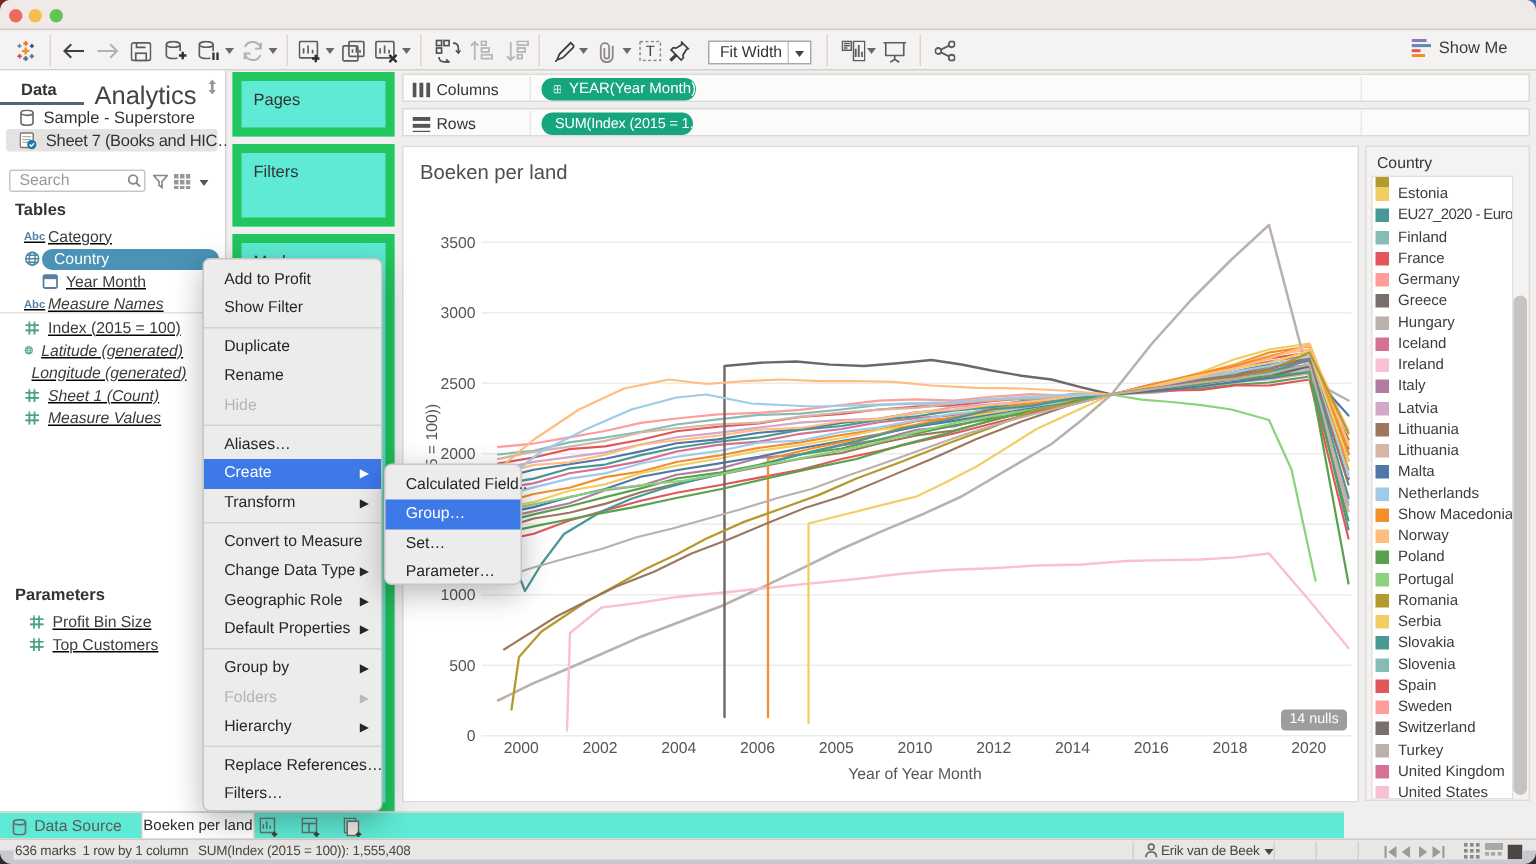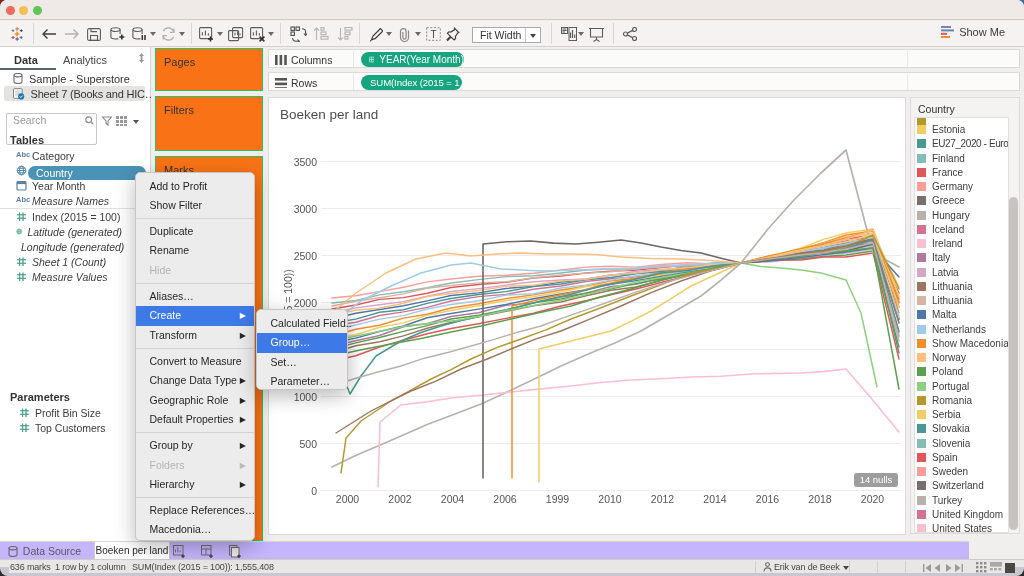--- a/index.html
+++ b/index.html
@@ -14,34 +14,34 @@
 .tsep{position:absolute;top:2px;width:1px;height:21px;background:#dbd6d4;}
 .ticon{position:absolute;top:0;height:26px;display:flex;align-items:center;}
 .caret{position:absolute;top:11px;width:0;height:0;border-left:3.5px solid transparent;border-right:3.5px solid transparent;border-top:4px solid #6a6a6a;}
 #fitw{position:absolute;left:472px;top:6px;width:69px;height:16px;background:#fff;border:1px solid #a9a9a9;font-size:10.5px;color:#333;line-height:14px;padding-left:7px;}
 #fitw .dv{position:absolute;right:14px;top:0;width:1px;height:14px;background:#c9c9c9;}
 #fitw .cr{position:absolute;right:4px;top:5.5px;border-left:3.5px solid transparent;border-right:3.5px solid transparent;border-top:4px solid #444;}
 #showme{position:absolute;right:19px;top:5px;font-size:11px;color:#3a3a3a;display:flex;align-items:center;gap:5px;}
 
 #leftpanel{left:0;top:47px;width:151px;height:494px;background:#fff;border-right:1px solid #d5d3d1;}
 #tabData{position:absolute;left:14px;top:7px;font-size:11px;font-weight:bold;color:#333;}
-#tabAna{position:absolute;left:63px;top:7px;font-size:11px;color:#444;text-align:center;}
+#tabAna{position:absolute;left:63px;top:7px;font-size:17px;color:#444;text-align:center;}
 #tabUl{position:absolute;left:0;top:21px;width:56px;height:2px;background:#526570;}
 .conn{position:absolute;left:0;width:151px;height:15px;font-size:11px;color:#333;display:flex;align-items:center;}
 #sel-sheet{position:absolute;left:4px;top:39px;width:141px;height:15px;background:#e5e3e2;border-radius:2px;}
-#searchbox{position:absolute;left:6px;top:66px;width:91px;height:32px;border:1px solid #c9c7c5;border-radius:2px;background:#fff;font-size:10.5px;color:#9a9896;line-height:13px;padding-left:6px;}
-.frow{position:absolute;left:0;width:122px;height:15px;display:flex;align-items:flex-start;padding-left:16px;gap:5px;}
+#searchbox{position:absolute;left:6px;top:66px;width:91px;height:15px;border:1px solid #c9c7c5;border-radius:2px;background:#fff;font-size:10.5px;color:#9a9896;line-height:13px;padding-left:6px;}
+.frow{position:absolute;left:0;width:122px;height:15px;display:flex;align-items:center;padding-left:16px;gap:5px;text-decoration:underline;}
 .ftx{font-size:10.5px;color:#3b3b3b;white-space:nowrap;}
 .it{font-style:italic;}
 .fabc{font-size:7.5px;color:#5a7fa5;font-weight:bold;letter-spacing:0;width:11px;}
 .fpill{position:absolute;left:28px;top:0.5px;width:118px;height:14px;background:#4a92b6;border-radius:7px;color:#fff;font-size:10.5px;line-height:14px;padding-left:8px;}
 #fieldsep{position:absolute;left:0;top:160.5px;width:150px;height:1px;background:#e4e2e0;}
 #params{position:absolute;left:10px;top:344px;font-size:11px;font-weight:bold;color:#333;}
 
-.card{position:absolute;background:#f97316;border:1px solid #22c55e;}
+.card{position:absolute;background:#5eead4;border:6px solid #22c55e;}
 .cardlab{font-size:11px;color:#333;position:absolute;left:8px;top:7px;}
 
 .shelf{position:absolute;left:268px;width:752px;height:19px;background:#fbfbfa;border:1px solid #dcdad8;}
 .shlab{position:absolute;left:22px;top:3.5px;font-size:10.5px;color:#333;}
 .pill{position:absolute;left:92px;top:1.5px;height:15px;border-radius:8px;background:#16a57e;color:#fff;font-size:10px;line-height:15px;white-space:nowrap;display:flex;align-items:center;overflow:hidden;}
 
 #chart{left:268px;top:97px;width:638px;height:438px;background:#fff;border:1px solid #dcdcdc;}
 #ctitle{position:absolute;left:11px;top:9px;font-size:13.5px;color:#4e4e4e;}
 .ylab{position:absolute;left:10px;width:38px;text-align:right;font-size:10.5px;color:#555;}
 .xlab{position:absolute;top:394.5px;width:40px;text-align:center;font-size:10.5px;color:#555;}
@@ -57,21 +57,21 @@
 .ltx{font-size:10px;color:#3c3c3c;white-space:nowrap;}
 #legsb{position:absolute;right:1px;top:99px;width:9px;height:333px;background:#c6c3c0;border-radius:4.5px;}
 
 .menu{position:absolute;background:#ececec;border:1px solid #c8c6c4;border-radius:5px;box-shadow:0 6px 20px rgba(0,0,0,.28);padding:3.5px 0;z-index:50;}
 .mitem{height:19.5px;line-height:19.5px;font-size:10.5px;color:#262626;padding-left:14px;position:relative;white-space:nowrap;}
 .msel{background:#3e79e8;color:#fff;}
 .mgray{color:#b4b4b4;}
 .msep{height:1px;background:#d4d2d0;margin:2.7px 0 2.7px 0;}
 .marr{position:absolute;right:8px;top:0;font-size:8px;}
 
-#tabsbar{left:0;top:541px;width:969px;height:18px;background:#c4b5fd;border-top:1px solid #d8d6d4;}
+#tabsbar{left:0;top:541px;width:896px;height:18px;background:#5eead4;border-top:1px solid #d8d6d4;}
 #dstab{position:absolute;left:0;top:0;width:89px;height:18px;font-size:10.5px;color:#5a5a5a;display:flex;align-items:center;justify-content:center;gap:5px;}
 #acttab{position:absolute;left:94px;top:0;width:76px;height:18px;background:#fff;border-left:1px solid #d0cecd;border-right:1px solid #d0cecd;font-size:10px;color:#2c2c2c;text-align:center;line-height:18px;}
 
 #statusbar{left:0;top:559px;width:1024px;height:14px;background:#e9e7e5;border-top:1px solid #cfcdcb;font-size:9px;letter-spacing:-0.15px;color:#464646;}
 #statusbar span{position:absolute;top:2px;}
 #strip{left:0;top:573px;width:1024px;height:3px;background:#c9c8d1;}
 .ssep{position:absolute;top:1px;width:1px;height:12px;background:#d2d0ce;}
 </style></head><body>
 <div id="win">
   <div id="titlebar" class="abs">
@@ -313,21 +313,21 @@
         <span class="ftx ">Category</span>
       </div>
 <div class="frow" style="top:118px;">
         <svg width="11" height="11" viewBox="0 0 11 11" stroke="#4b87a5" stroke-width="1" fill="none">
           <circle cx="5.5" cy="5.5" r="4.3"></circle>
           <ellipse cx="5.5" cy="5.5" rx="2" ry="4.3"></ellipse>
           <path d="M1.2 5.5h8.6M1.8 3.2h7.4M1.8 7.8h7.4"></path>
         </svg>
         <span class="fpill">Country</span>
       </div>
-<div class="frow" style="top:133px;">
+<div class="frow" style="top:133px;margin-left:12px;">
         <svg width="11" height="11" viewBox="0 0 11 11">
           <rect x="1" y="1.5" width="9" height="8.5" rx="1" fill="none" stroke="#5a7fa5" stroke-width="1.2"></rect>
           <rect x="1" y="1.5" width="9" height="2.6" fill="#5a7fa5"></rect>
         </svg>
         <span class="ftx ">Year Month</span>
       </div>
 <div class="frow" style="top:148px;">
         <span class="fabc">Abc</span>
         <span class="ftx it">Measure Names</span>
       </div>
@@ -428,21 +428,21 @@
 <div class="ylab" style="top:245.5px">1500</div>
 <div class="ylab" style="top:198.5px">2000</div>
 <div class="ylab" style="top:151.5px">2500</div>
 <div class="ylab" style="top:104.5px">3000</div>
 <div class="ylab" style="top:57.5px">3500</div>
 
     <div class="xlab" style="left:58.5px">2000</div>
 <div class="xlab" style="left:111.0px">2002</div>
 <div class="xlab" style="left:163.5px">2004</div>
 <div class="xlab" style="left:216.0px">2006</div>
-<div class="xlab" style="left:268.5px">1999</div>
+<div class="xlab" style="left:268.5px">2005</div>
 <div class="xlab" style="left:321.0px">2010</div>
 <div class="xlab" style="left:373.5px">2012</div>
 <div class="xlab" style="left:426.0px">2014</div>
 <div class="xlab" style="left:478.5px">2016</div>
 <div class="xlab" style="left:531.0px">2018</div>
 <div class="xlab" style="left:583.5px">2020</div>
 
     <svg width="638" height="438" viewBox="0 0 638 438" style="position:absolute;left:0;top:0">
     <line x1="52" x2="632" y1="392.5" y2="392.5" stroke="#ececec" stroke-width="1"></line>
 <line x1="52" x2="632" y1="345.5" y2="345.5" stroke="#ececec" stroke-width="1"></line>
@@ -480,20 +480,21 @@
 <polyline points="63.0,215.0 87.0,195.0 117.0,175.0 147.0,161.0 177.0,155.0 202.0,158.0 227.0,156.1 252.0,155.0 277.0,156.1 302.0,156.0 327.0,156.6 352.0,159.0 382.0,160.6 412.0,161.0 442.0,162.5 472.0,165.0 497.0,160.1 522.0,155.0 549.5,148.7 577.0,141.0 604.0,132.0 630.0,198.0" fill="none" stroke="#FFBE7D" stroke-width="1.5" stroke-linejoin="round" stroke-linecap="round"></polyline>
 <polyline points="63.0,243.0 87.5,238.1 112.0,233.0 137.0,228.0 162.0,225.0 187.0,222.4 212.0,218.0 237.0,212.6 262.0,208.0 287.0,203.3 312.0,198.0 342.0,189.9 372.0,183.0 402.0,177.7 432.0,173.0 452.0,169.4 472.0,165.0 492.0,168.4 512.0,170.0 532.0,172.1 552.0,175.0 577.0,182.0 592.0,215.0 608.0,289.0" fill="none" stroke="#8CD17D" stroke-width="1.5" stroke-linejoin="round" stroke-linecap="round"></polyline>
 <polyline points="63.0,258.0 92.5,251.8 122.0,246.0 152.0,240.4 182.0,234.0 212.0,228.0 242.0,221.0 272.0,214.3 302.0,208.0 332.0,198.8 362.0,191.0 392.0,182.0 422.0,175.0 447.0,169.6 472.0,165.0 497.0,161.1 522.0,159.0 549.5,155.3 577.0,153.0 604.0,150.0 630.0,291.0" fill="none" stroke="#59A14F" stroke-width="1.5" stroke-linejoin="round" stroke-linecap="round"></polyline>
 <polyline points="72.0,375.0 77.0,340.0 92.0,323.0 122.0,303.0 142.0,292.2 162.0,281.0 182.0,271.6 202.0,261.0 227.0,249.9 252.0,241.0 277.0,231.9 302.0,221.0 332.0,209.8 362.0,198.0 392.0,186.9 422.0,175.0 447.0,170.8 472.0,165.0 497.0,161.1 522.0,158.0 549.5,154.2 577.0,149.0 604.0,137.0 630.0,191.0" fill="none" stroke="#B6992D" stroke-width="1.5" stroke-linejoin="round" stroke-linecap="round"></polyline>
 <polyline points="67.0,335.0 102.0,313.0 122.0,302.8 142.0,293.0 167.0,283.2 192.0,271.0 217.0,261.5 242.0,251.0 267.0,240.9 292.0,233.0 322.0,220.6 352.0,208.0 382.0,194.7 412.0,183.0 442.0,172.9 472.0,165.0 502.0,160.8 532.0,155.0 554.5,152.7 577.0,148.0 604.0,141.0 630.0,225.0" fill="none" stroke="#9D7660" stroke-width="1.4" stroke-linejoin="round" stroke-linecap="round"></polyline>
 <polyline points="63.0,288.0 86.0,280.5 109.0,274.0 132.0,268.0 155.3,260.2 178.7,254.5 202.0,248.0 225.3,241.4 248.7,234.2 272.0,228.0 295.3,219.3 318.7,211.4 342.0,203.0 372.0,192.3 402.0,183.0 425.3,176.6 448.7,171.1 472.0,165.0 502.0,160.9 532.0,157.0 554.5,154.7 577.0,151.0 604.0,145.0 630.0,239.0" fill="none" stroke="#BAB0AC" stroke-width="1.4" stroke-linejoin="round" stroke-linecap="round"></polyline>
     </svg>
     <div id="nulls">14 nulls</div>
   </div>
   <div id="yaxt">SUM(Index (2015 = 100))</div>
+  <div id="xaxt">Year of Year Month</div>
   <div id="legend" class="abs">
     <div id="legtitle">Country</div>
     <div id="leglist">
       <div class="lrow" style="top:-5px">
           <span class="lsw" style="background:#B6992D"></span>
         </div>
       <div class="lrow" style="top:4.7px">
           <span class="lsw" style="background:#F1CE63"></span>
           <span class="ltx">Estonia</span>
         </div>
@@ -628,21 +629,21 @@
 <div class="mitem">Convert to Measure</div>
 <div class="mitem">Change Data Type<span class="marr">▶</span></div>
 <div class="mitem">Geographic Role<span class="marr">▶</span></div>
 <div class="mitem">Default Properties<span class="marr">▶</span></div>
 <div class="msep"></div>
 <div class="mitem">Group by<span class="marr">▶</span></div>
 <div class="mitem mgray">Folders<span class="marr" style="color:#b9b9b9">▶</span></div>
 <div class="mitem">Hierarchy<span class="marr">▶</span></div>
 <div class="msep"></div>
 <div class="mitem">Replace References…</div>
-<div class="mitem">Macedonia…</div>
+<div class="mitem">Filters…</div>
 
   </div>
   <div class="menu" style="left:255.5px;top:309px;width:92px;height:81px">
   <div class="mitem">Calculated Field..</div>
 <div class="mitem msel">Group…</div>
 <div class="mitem">Set…</div>
 <div class="mitem">Parameter…</div>
 
   </div>
   <div id="tabsbar" class="abs">

